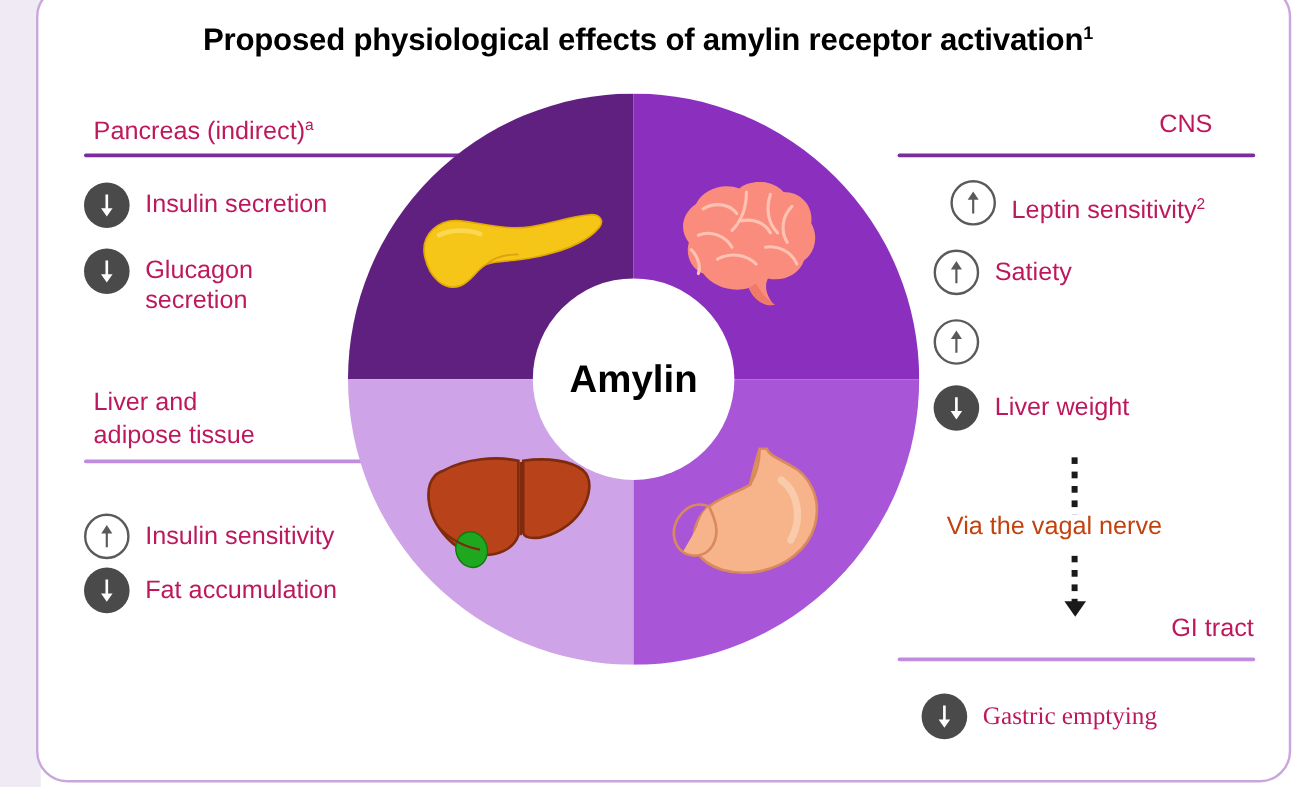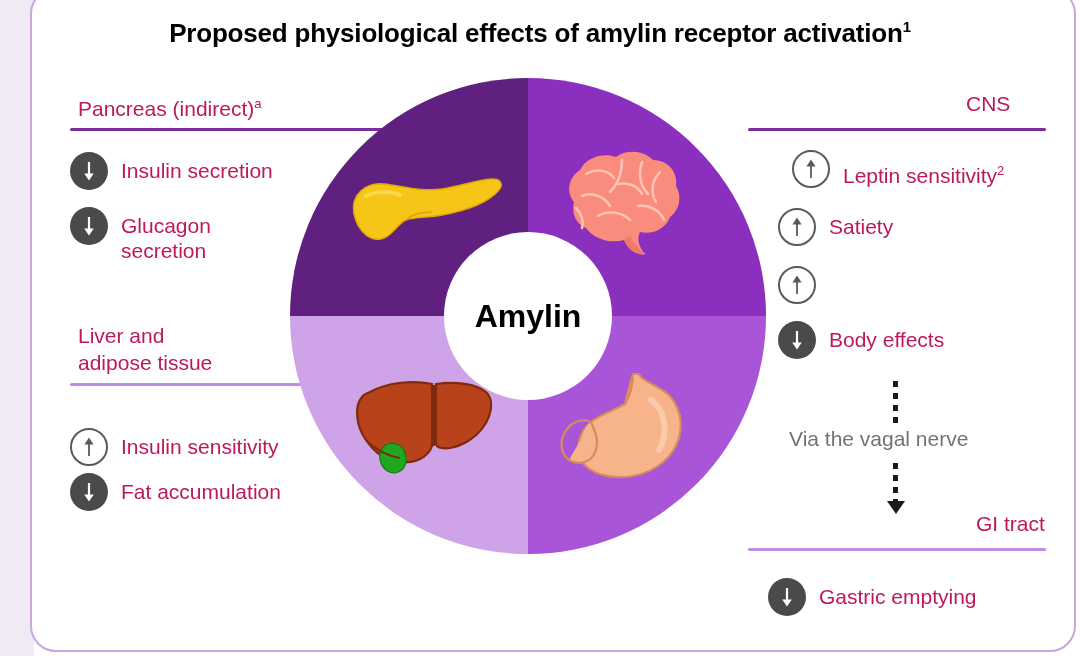--- a/index.html
+++ b/index.html
@@ -145,21 +145,21 @@
   .dots {
     position: absolute;
     width: 5px;
     background-image: linear-gradient(#1a1a1a 50%, rgba(0,0,0,0) 0%);
     background-size: 5px 12px;
     background-repeat: repeat-y;
   }
   .vagal-text {
     position: absolute;
     font-size: 21px;
-    color: #737373;
+    color: #c2410c;
     white-space: nowrap;
   }
   .arrowhead {
     position: absolute;
     width: 0; height: 0;
     border-left: 9px solid transparent;
     border-right: 9px solid transparent;
     border-top: 13px solid #1a1a1a;
   }
 </style>
@@ -257,32 +257,32 @@
     </div>
   </div>
 
   <div class="eff" style="left:778px; top:321px;">
     <div class="arrow-badge down">
       <svg width="20" height="24" viewBox="0 0 20 24" aria-hidden="true">
         <path d="M10 3 L10 19" stroke="#ffffff" stroke-width="2.2" fill="none"></path>
         <path d="M10 21.5 L5.2 14.5 L14.8 14.5 Z" fill="#ffffff"></path>
       </svg>
     </div>
-    <div class="eff-label">Body effects</div>
+    <div class="eff-label">Liver weight</div>
   </div>
 
   <div class="dots" style="left:893px; top:381px; height:48px;"></div>
   <div class="vagal-text" style="left:789px; top:427px;">Via the vagal nerve</div>
   <div class="dots" style="left:893px; top:463px; height:42px;"></div>
   <div class="arrowhead" style="left:887px; top:501px;"></div>
 
   <div class="sec-head" style="left:948px; top:510px;margin-left:28px;">GI tract</div>
   <div class="rule light" style="left:748px; top:548px; width:298px;"></div>
 
-  <div class="eff" style="left:768px; top:578px;">
+  <div class="eff" style="left:768px; top:578px;font-family:Liberation Serif, serif;">
     <div class="arrow-badge down">
       <svg width="20" height="24" viewBox="0 0 20 24" aria-hidden="true">
         <path d="M10 3 L10 19" stroke="#ffffff" stroke-width="2.2" fill="none"></path>
         <path d="M10 21.5 L5.2 14.5 L14.8 14.5 Z" fill="#ffffff"></path>
       </svg>
     </div>
     <div class="eff-label">Gastric emptying</div>
   </div>
 
   <div class="donut-wrap">

